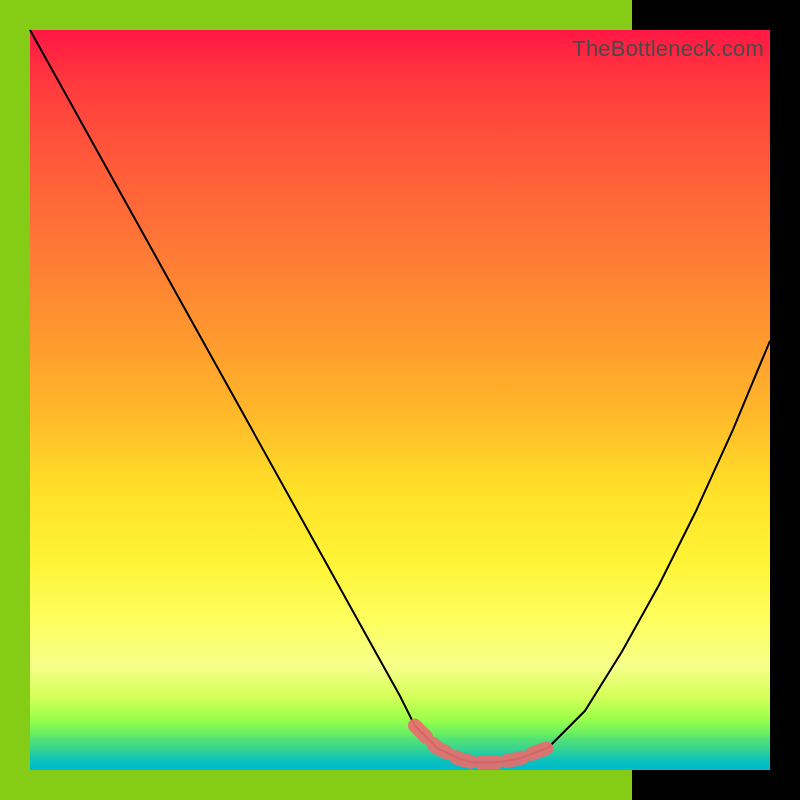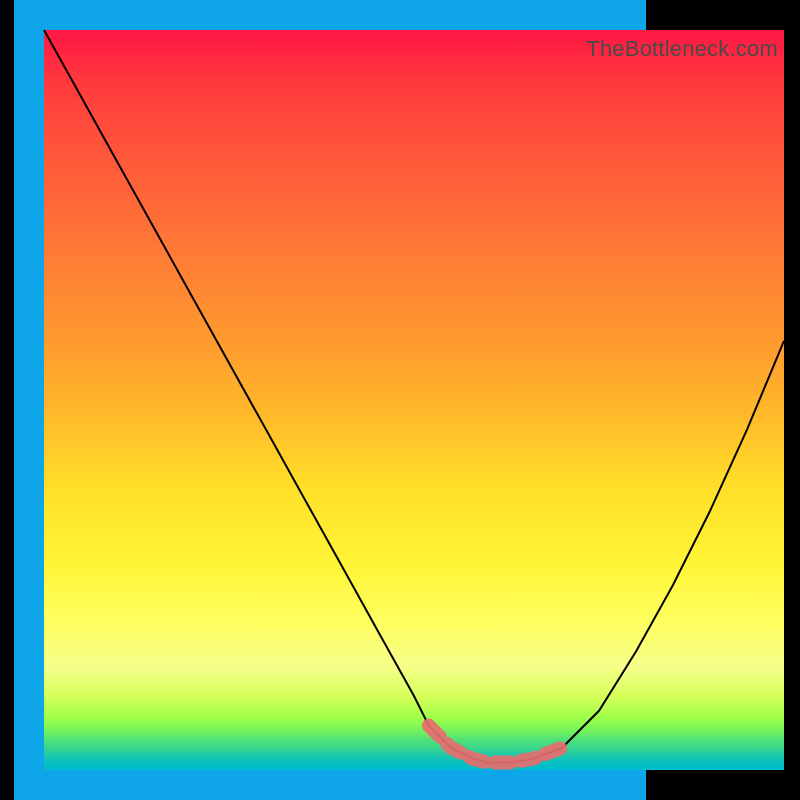--- a/index.html
+++ b/index.html
@@ -8,22 +8,21 @@
     width: 800px;
     height: 800px;
     overflow: hidden;
     background: #000;
     font-family: Arial, Helvetica, sans-serif;
   }
   .frame {
     position: relative;
     width: 632px;
     height: 800px;
-    background: #0ea5e9;
-    margin-left: 14px;
+    background: #84cc16;
   }
   .plot-area {
     position: absolute;
     left: 30px;
     top: 30px;
     width: 740px;
     height: 740px;
     
     background: linear-gradient(
       to bottom,

